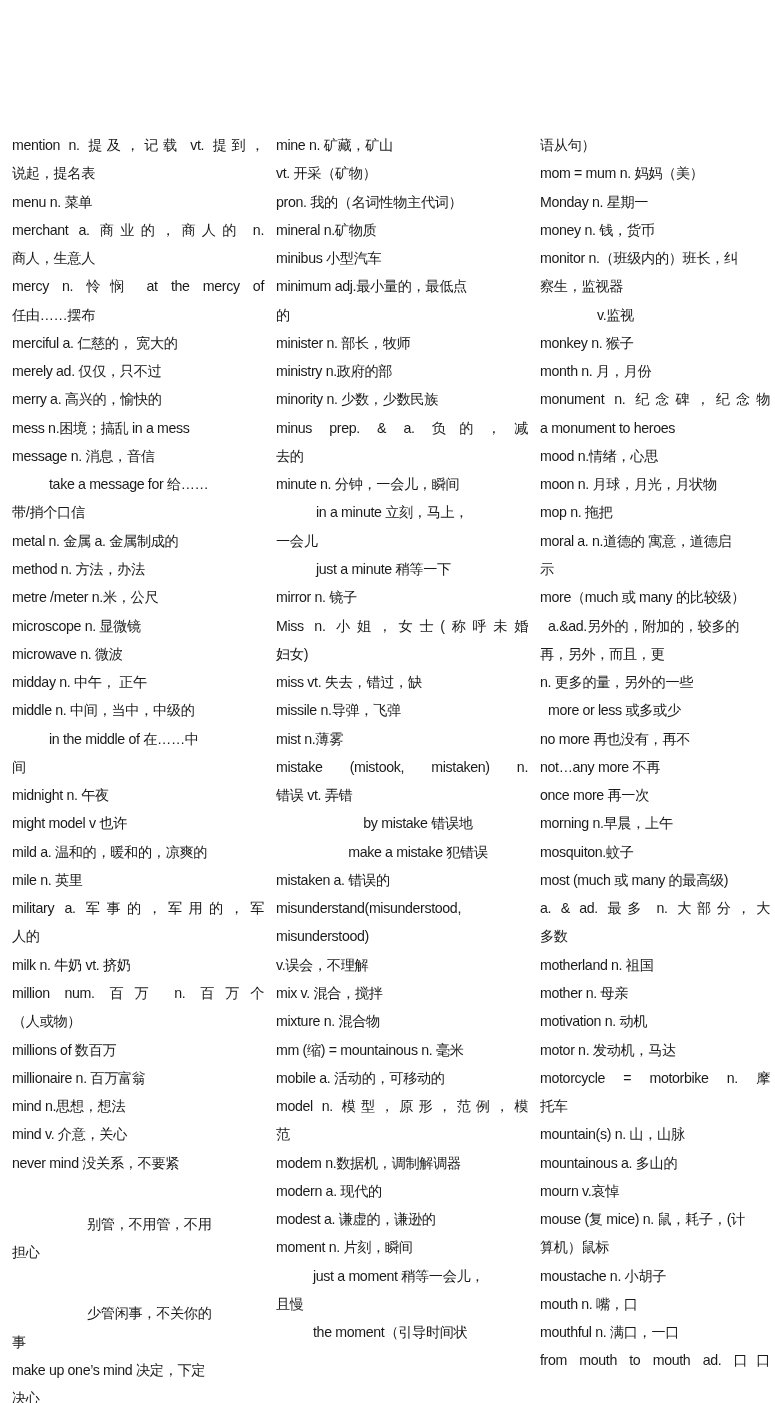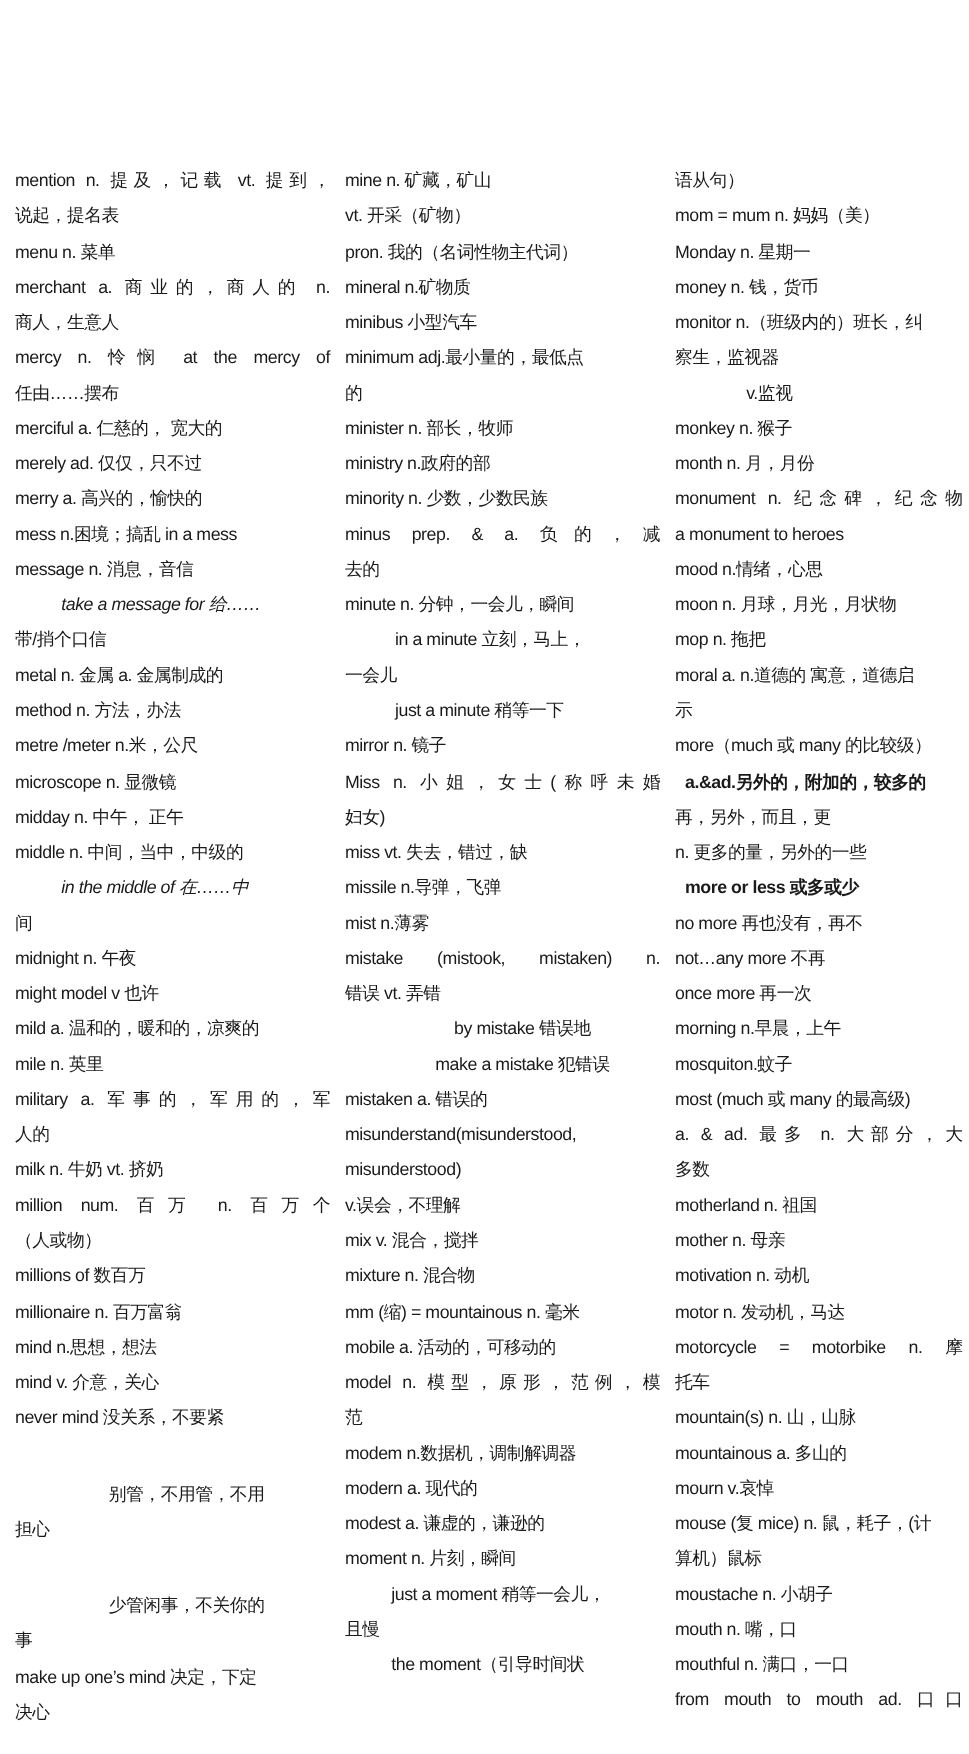--- a/index.html
+++ b/index.html
@@ -34,26 +34,26 @@
     height: 28.28px;
     line-height: 28.28px;
     font-size: 14.2px;
     white-space: nowrap;
     letter-spacing: -0.35px;
   }
   .line.justify {
     text-align: justify;
     text-align-last: justify;
   }
-  .line.indent-1 { padding-left: 37px; font-style: italic; }
+  .line.indent-1 { padding-left: 37px; }
   .line.indent-2 { padding-left: 40px; }
   .line.indent-3 { padding-left: 75px; margin-top: 33px; }
   .line.indent-4 { padding-left: 32px; text-align: center; }
   .line.indent-5 { padding-left: 57px; }
-  .line.indent-6 { padding-left: 8px; font-weight: bold; }
+  .line.indent-6 { padding-left: 8px; }
   .line.indent-7 { padding-left: 37px; }
 </style>
 </head>
 <body>
 
 <div class="page">
   <div class="col col-1">
       <div class="line justify">mention n. 提及，记载  vt. 提到，</div>
       <div class="line">说起，提名表</div>
       <div class="line">menu n.  菜单</div>
@@ -65,20 +65,21 @@
       <div class="line">merely ad.  仅仅，只不过</div>
       <div class="line">merry a.  高兴的，愉快的</div>
       <div class="line">mess n.困境；搞乱     in a mess</div>
       <div class="line">message n.  消息，音信</div>
       <div class="line indent-1">take  a  message  for  给……</div>
       <div class="line">带/捎个口信</div>
       <div class="line">metal n.  金属   a.  金属制成的</div>
       <div class="line">method n.  方法，办法</div>
       <div class="line">metre /meter n.米，公尺</div>
       <div class="line">microscope n.  显微镜</div>
+      <div class="line">microwave n.  微波</div>
       <div class="line">midday n.  中午，    正午</div>
       <div class="line">middle n.  中间，当中，中级的</div>
       <div class="line indent-1">in  the  middle  of  在……中</div>
       <div class="line">间</div>
       <div class="line">midnight n.  午夜</div>
       <div class="line">might model v   也许</div>
       <div class="line">mild a.  温和的，暖和的，凉爽的</div>
       <div class="line">mile n.  英里</div>
       <div class="line justify">military a.  军事的，军用的，军</div>
       <div class="line">人的</div>

